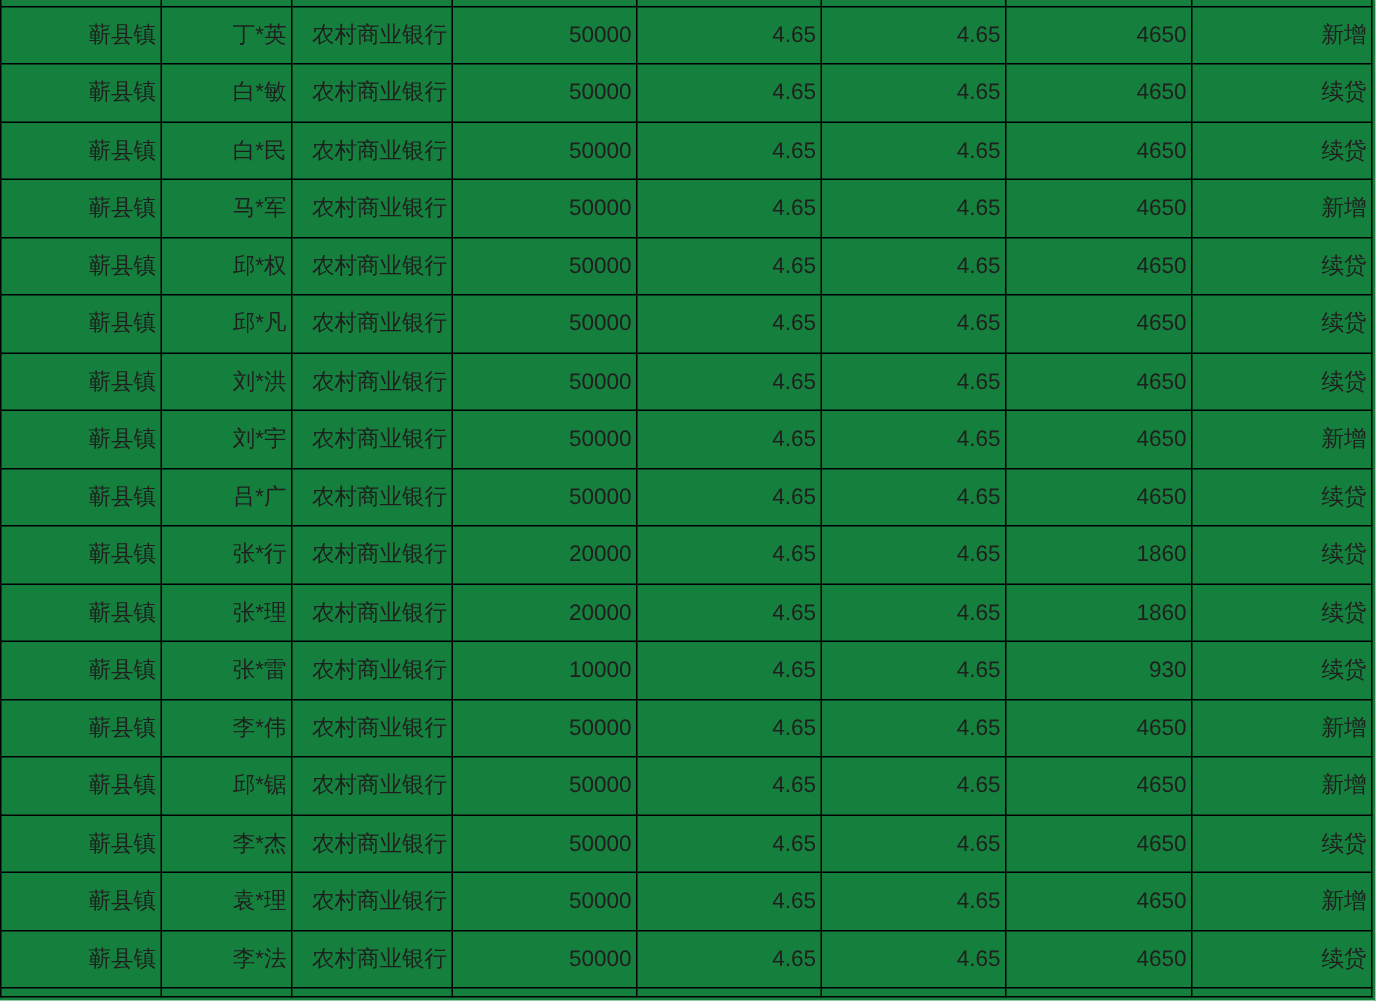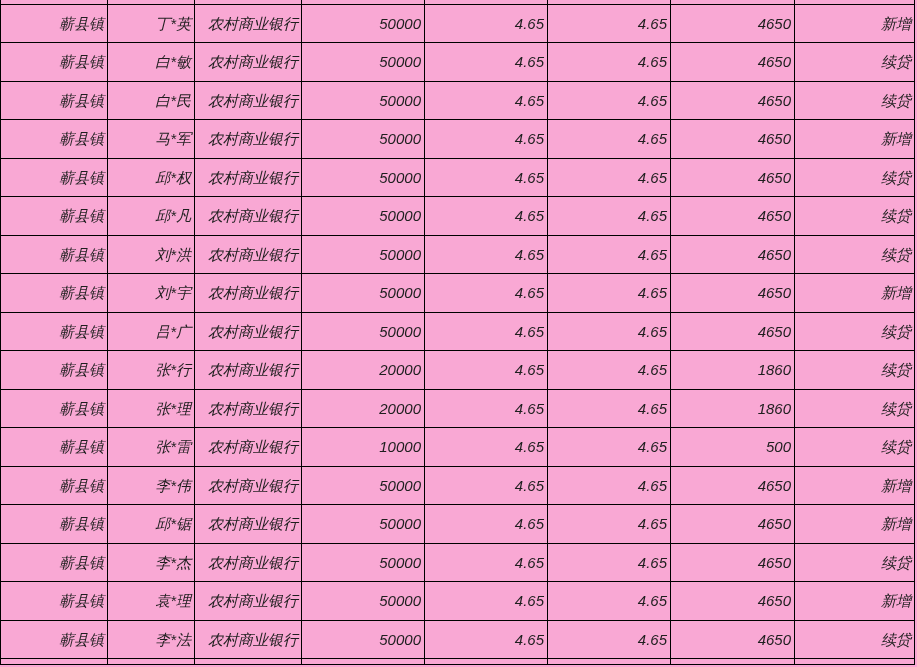--- a/index.html
+++ b/index.html
@@ -8,22 +8,21 @@
     width: 917px;
     height: 667px;
     background: #ffffff;
     overflow: hidden;
     font-family: "Liberation Sans", sans-serif;
   }
   .sheet {
     position: relative;
     width: 917px;
     height: 667px;
-    background: #f9a8d4;
-    font-style: italic;
+    background: #15803d;
   }
   table.grid {
     border-collapse: collapse;
     table-layout: fixed;
     width: 915px;
   }
   table.grid td {
     border: 1px solid #000000;
     font-size: 15px;
     color: #1f1f1f;
@@ -193,21 +192,21 @@
           <td class="al-right">1860</td>
           <td class="al-center">续贷</td>
         </tr>
         <tr class="data-row">
           <td class="al-right">蕲县镇</td>
           <td class="al-center">张*雷</td>
           <td class="al-center">农村商业银行</td>
           <td class="al-right">10000</td>
           <td class="al-right">4.65</td>
           <td class="al-right">4.65</td>
-          <td class="al-right">500</td>
+          <td class="al-right">930</td>
           <td class="al-center">续贷</td>
         </tr>
         <tr class="data-row">
           <td class="al-right">蕲县镇</td>
           <td class="al-center">李*伟</td>
           <td class="al-center">农村商业银行</td>
           <td class="al-right">50000</td>
           <td class="al-right">4.65</td>
           <td class="al-right">4.65</td>
           <td class="al-right">4650</td>

